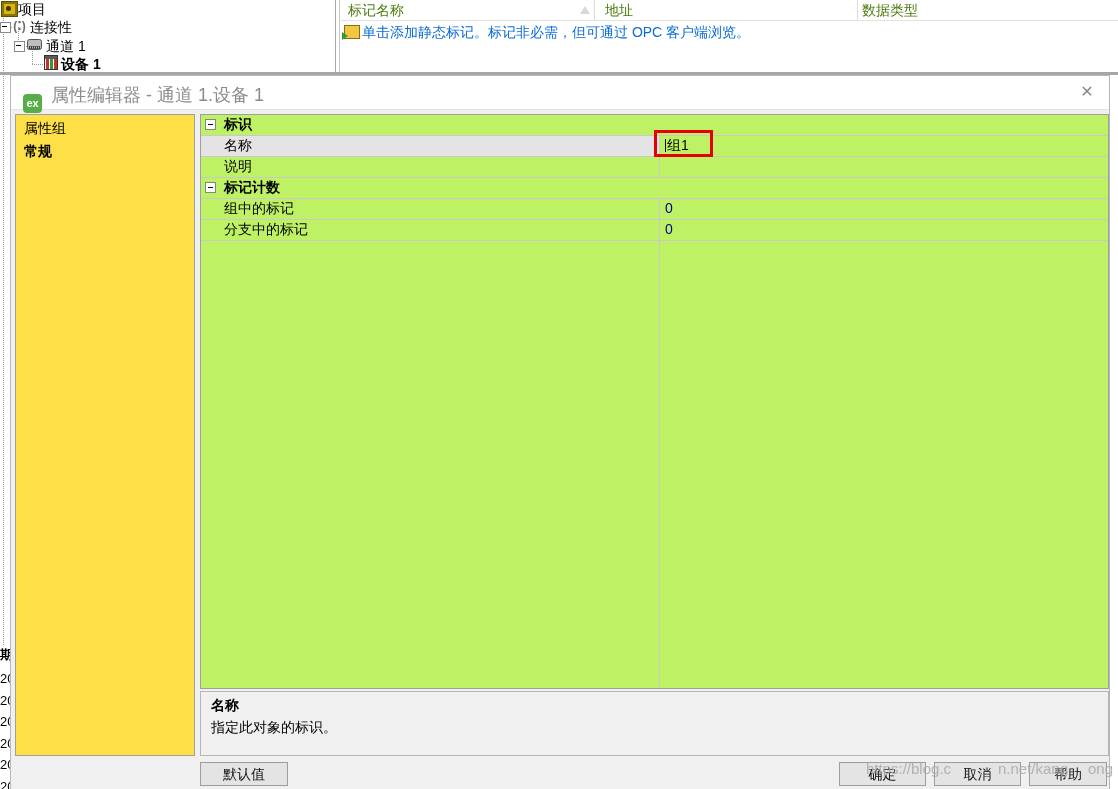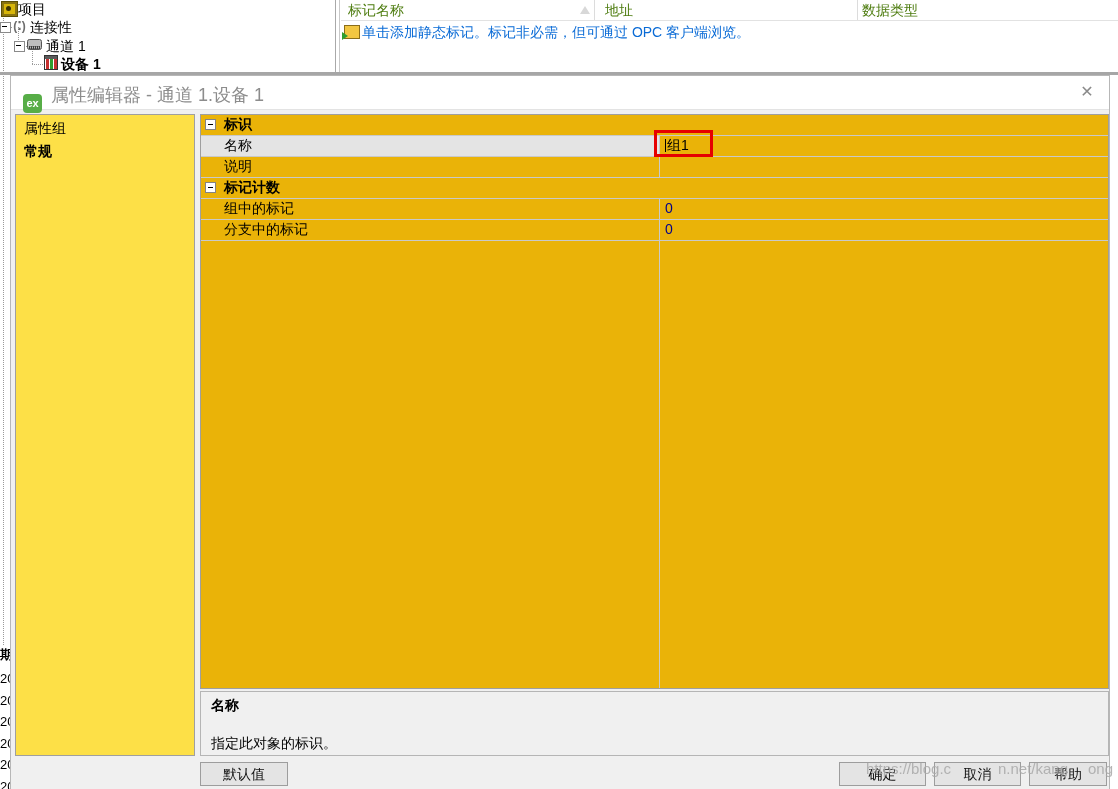--- a/index.html
+++ b/index.html
@@ -67,40 +67,40 @@
                color:#fff;font-size:11px;font-weight:bold;line-height:19px;text-align:center;}
   .dlg-title{position:absolute;left:40px;top:7px;font-size:18px;color:#8c8c8c;white-space:nowrap;}
   .dlg-close{position:absolute;right:12px;top:6px;font-size:16px;color:#8a8a8a;width:20px;height:20px;
              line-height:20px;text-align:center;cursor:pointer;}
 
   .left-panel{position:absolute;left:4px;top:38px;width:180px;height:642px;background:#fde047;
               border:1px solid #9f9f9f;box-sizing:border-box;font-size:14px;}
   .lp-header{padding:5px 8px 2px 8px;}
   .lp-item{padding:3px 8px;font-weight:bold;cursor:pointer;}
 
-  .prop-grid{position:absolute;left:189px;top:38px;width:909px;height:575px;background:#eab308;
+  .prop-grid{position:absolute;left:189px;top:38px;width:909px;height:575px;background:#bef264;
              border:1px solid #9f9f9f;box-sizing:border-box;font-size:14px;}
   .pg-row{display:flex;height:20px;line-height:19px;border-bottom:1px solid #c9c9c9;box-sizing:content-box;}
   .pg-group{font-weight:bold;position:relative;}
   .pg-group .pg-glabel{padding-left:23px;}
   .minus-box{position:absolute;left:4px;top:4px;width:11px;height:11px;background:#fff;border:1px solid #848484;box-sizing:border-box;}
   .minus-box::before{content:"";position:absolute;left:2px;top:4px;width:5px;height:1px;background:#000;}
   .pg-label{width:458px;padding-left:23px;box-sizing:border-box;}
   .pg-value{flex:1;border-left:1px solid #c9c9c9;padding-left:5px;position:relative;}
   .pg-row.selected .pg-label{background:#e4e4e4;}
   .navy{color:#00008b;}
   .pg-fill{display:flex;height:447px;}
   .pg-fill .pg-label{width:458px;}
   .pg-fill .pg-value{flex:1;border-left:1px solid #c9c9c9;}
   .caret{display:inline-block;width:1px;height:13px;background:#000;vertical-align:-2px;margin-right:1px;}
 
   .desc-panel{position:absolute;left:189px;top:615px;width:909px;height:65px;background:#f0f0f0;
               border:1px solid #b5b5b5;box-sizing:border-box;font-size:14px;padding:5px 10px;}
   .desc-title{font-weight:bold;}
-  .desc-text{margin-top:20px;}
+  .desc-text{margin-top:4px;}
 
   .btn{position:absolute;height:24px;background:#e4e4e4;border:1px solid #9d9d9d;box-sizing:border-box;
        font-size:14px;line-height:22px;text-align:center;cursor:pointer;font-family:inherit;color:#111;padding:0;}
   .btn-defaults{left:189px;top:686px;width:88px;}
   .btn-ok{left:828px;top:686px;width:87px;}
   .btn-cancel{left:923px;top:686px;width:87px;text-align:center;}
   .btn-help{left:1018px;top:686px;width:78px;}
 
   
   .red-annotation{position:absolute;left:654px;top:130px;width:59px;height:27px;

